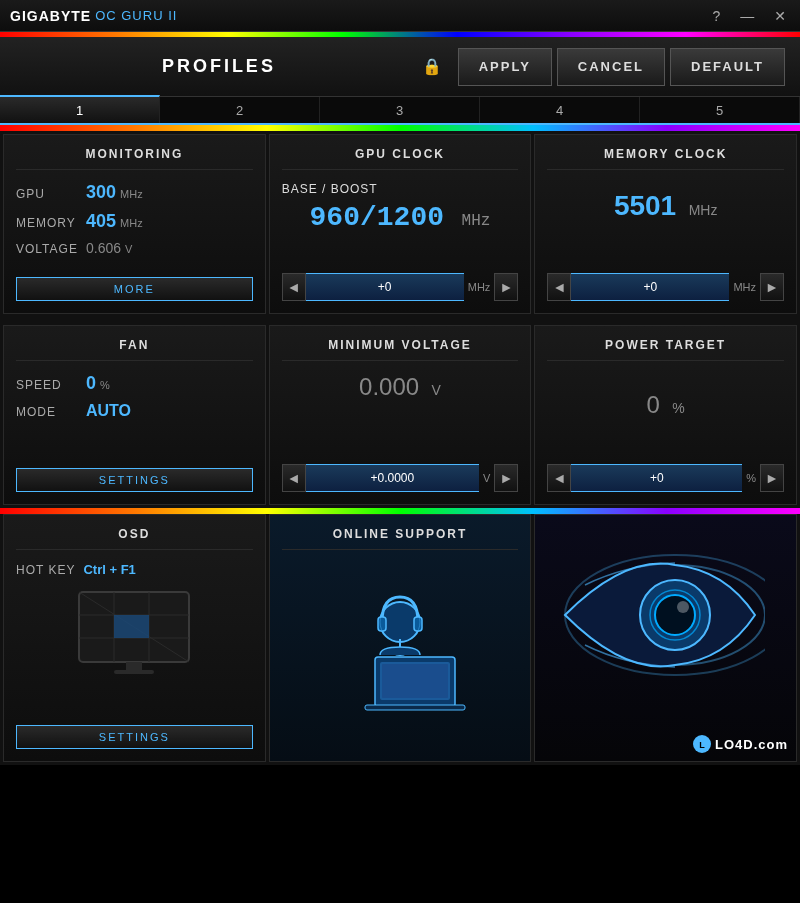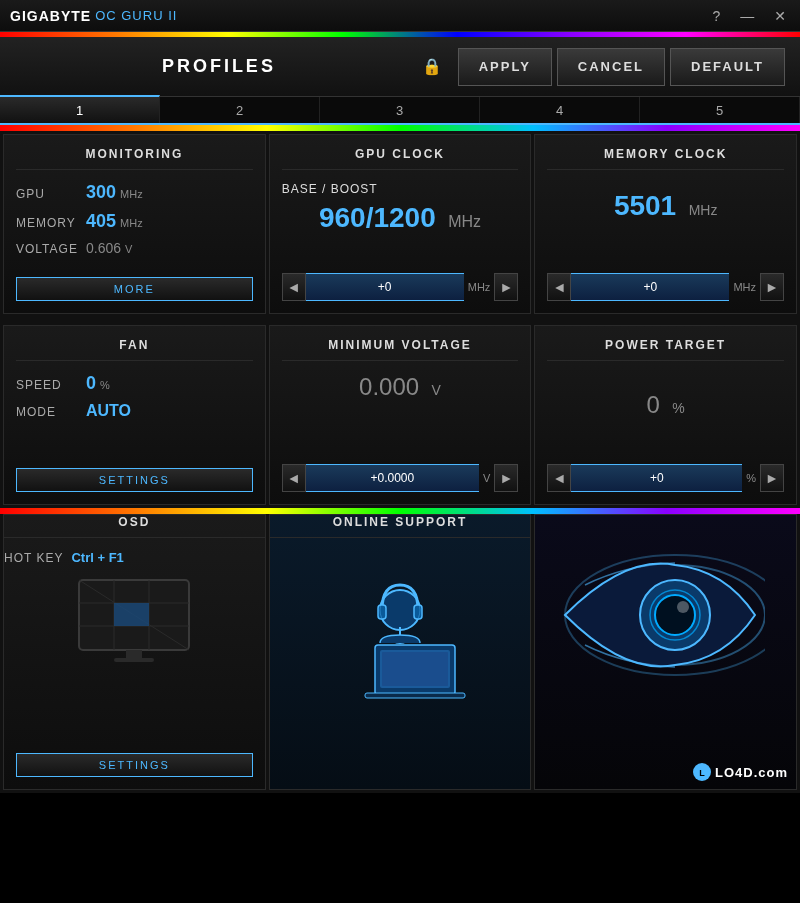--- a/index.html
+++ b/index.html
@@ -292,21 +292,22 @@
       grid-template-columns: 1fr 1fr 1fr;
       gap: 3px;
       padding: 3px;
       padding-top: 0;
       background: #111;
     }
 
     .bottom-panel {
       background: linear-gradient(180deg, #1a1a1a 0%, #0d0d0d 100%);
       border: 1px solid #2a2a2a;
-      height: 276px;
+      padding: 12px;
+      height: 248px;
       position: relative;
       overflow: hidden;
     }
 
     
     .osd-hotkey {
       display: flex;
       align-items: flex-end;
       gap: 8px;
       margin-bottom: 10px;
@@ -412,21 +413,21 @@
       <span class="panel-label">VOLTAGE</span>
       <span class="panel-value-gray">0.606</span>
       <span class="panel-unit">V</span>
     </div>
     <button class="more-btn">MORE</button>
   </div>
 
   <div class="panel">
     <div class="panel-title">GPU CLOCK</div>
     <div class="base-boost-label">BASE / BOOST</div>
-    <div style="text-align:center; margin-top:3px;">
+    <div style="text-align:center; margin-top:3px;font-family:Liberation Mono, monospace;">
       <span class="big-value">960/1200</span>
       <span style="font-size:16px; color:#888; margin-left:8px;">MHz</span>
     </div>
     <div class="stepper">
       <button class="stepper-btn">◄</button>
       <div class="stepper-display">
         <span>+0</span>
       </div>
       <span class="stepper-unit">MHz</span>
       <button class="stepper-btn">►</button>

